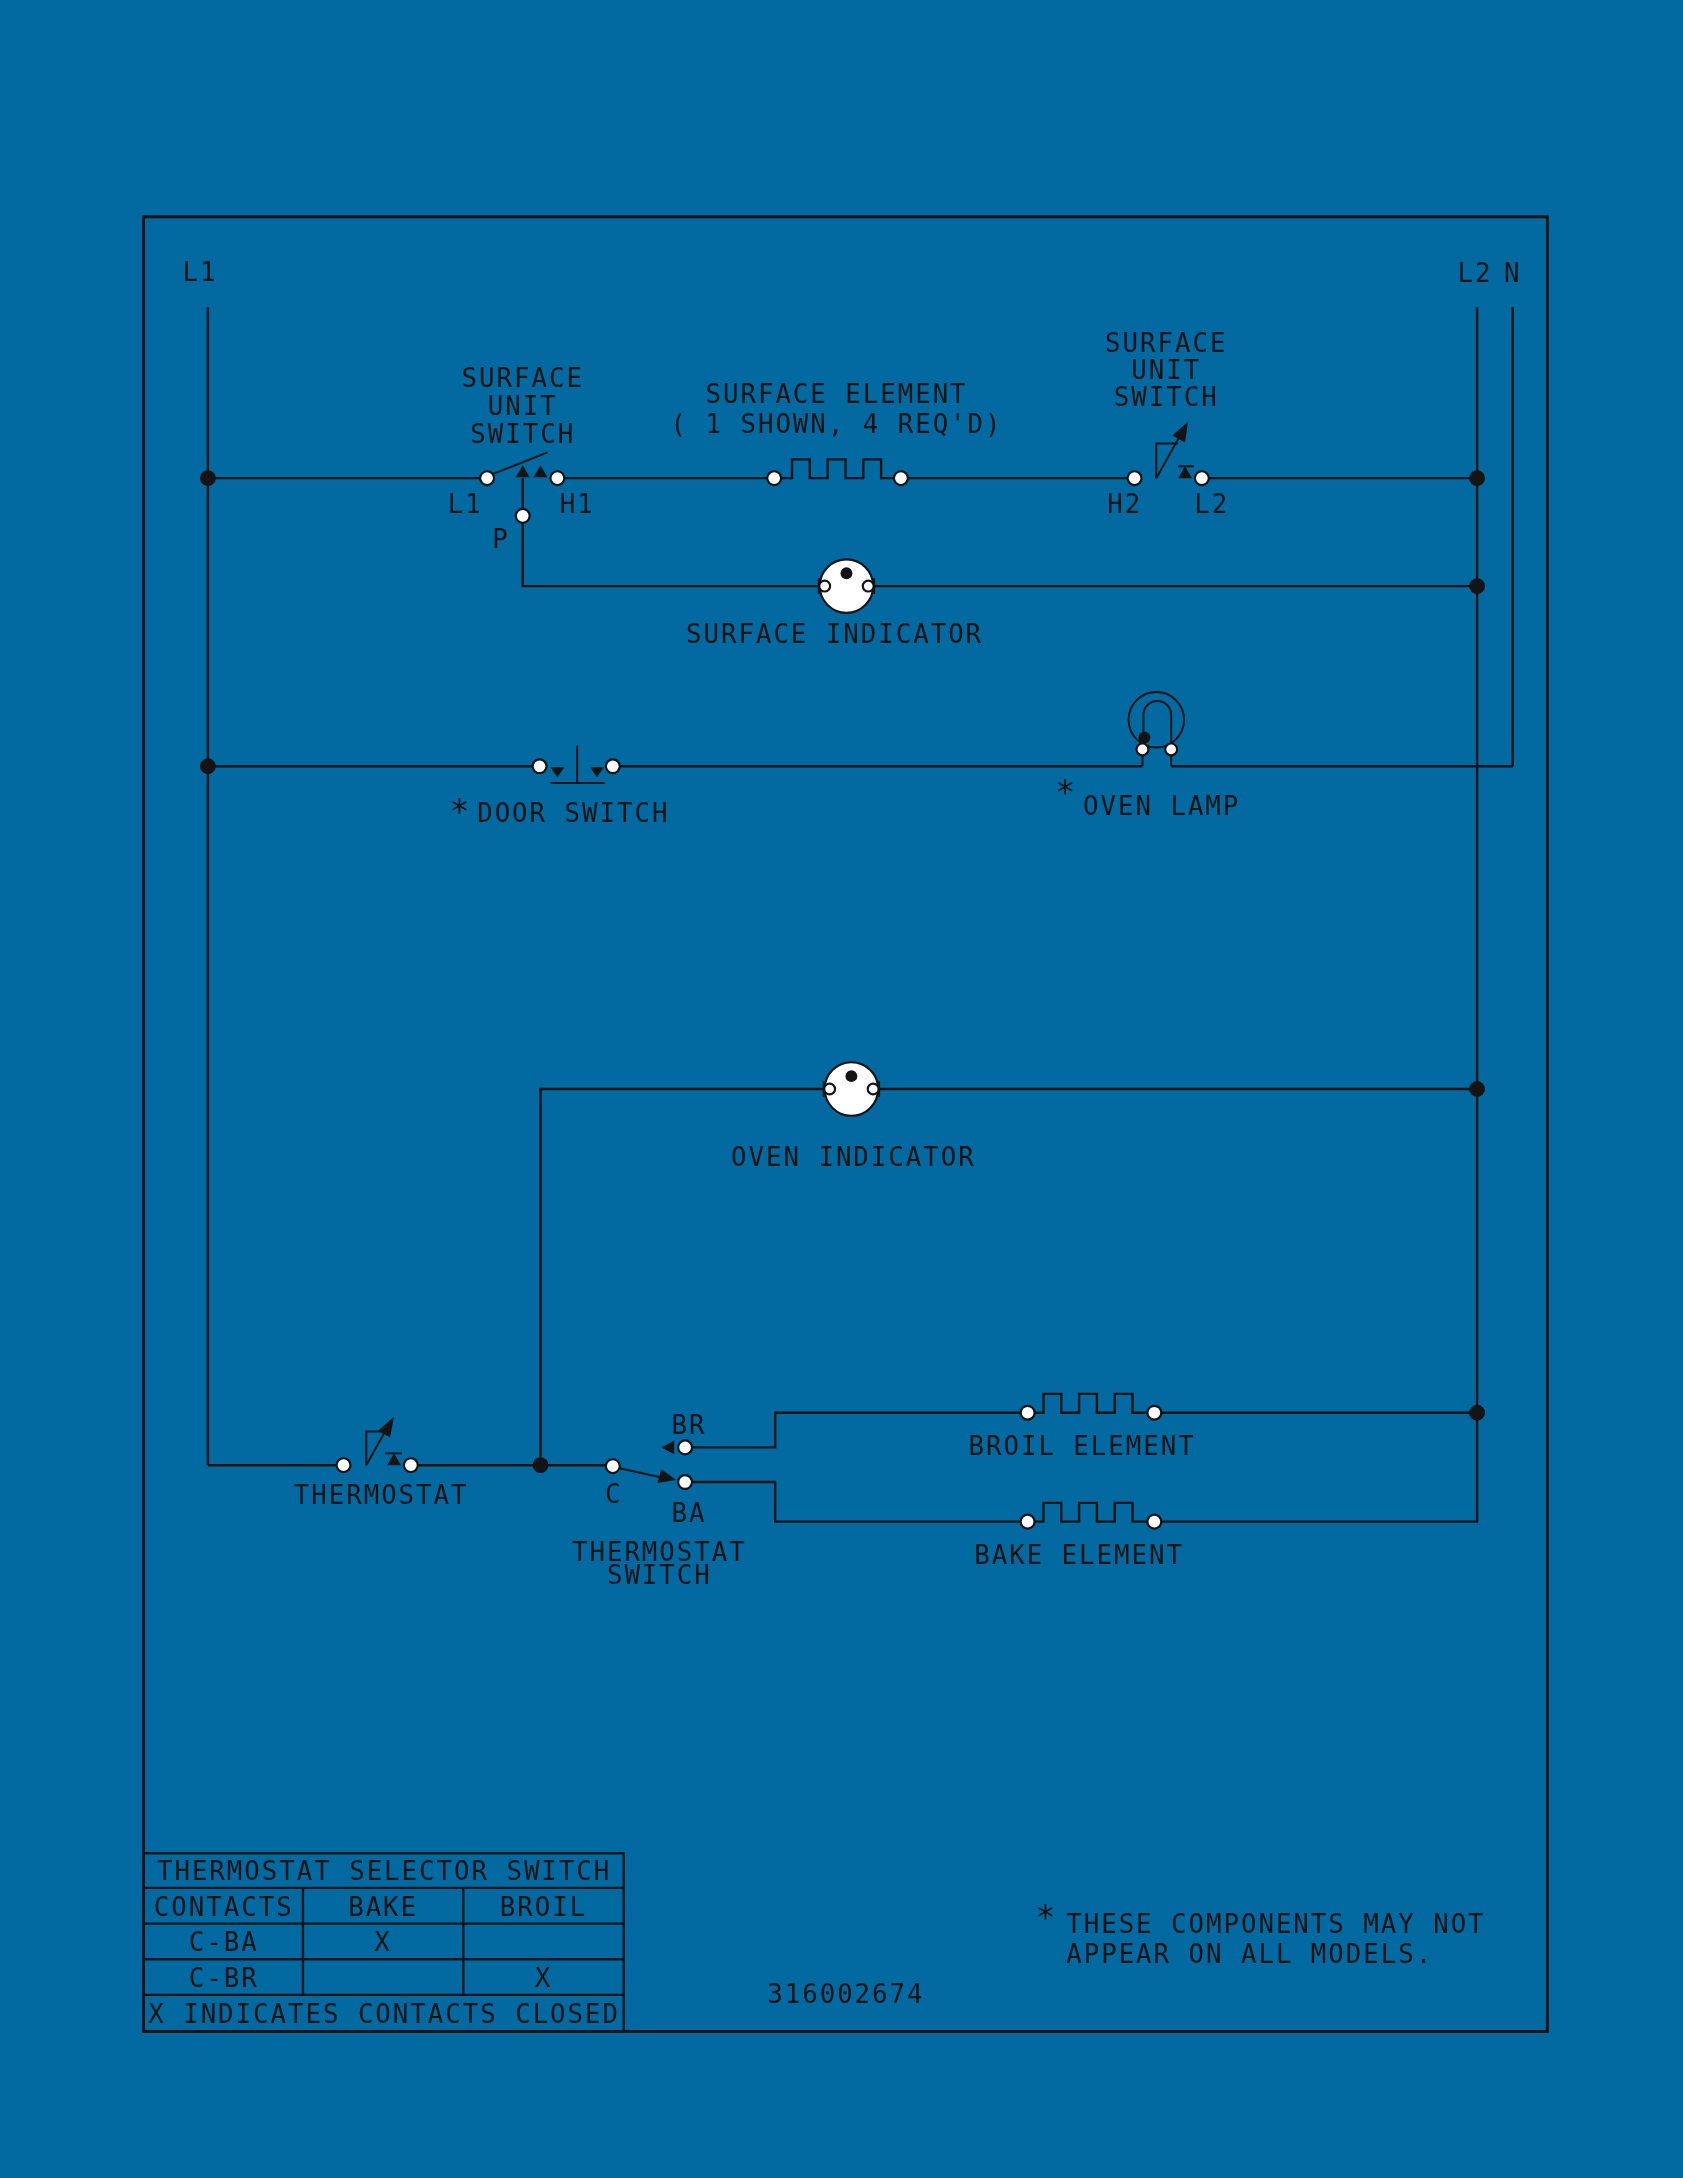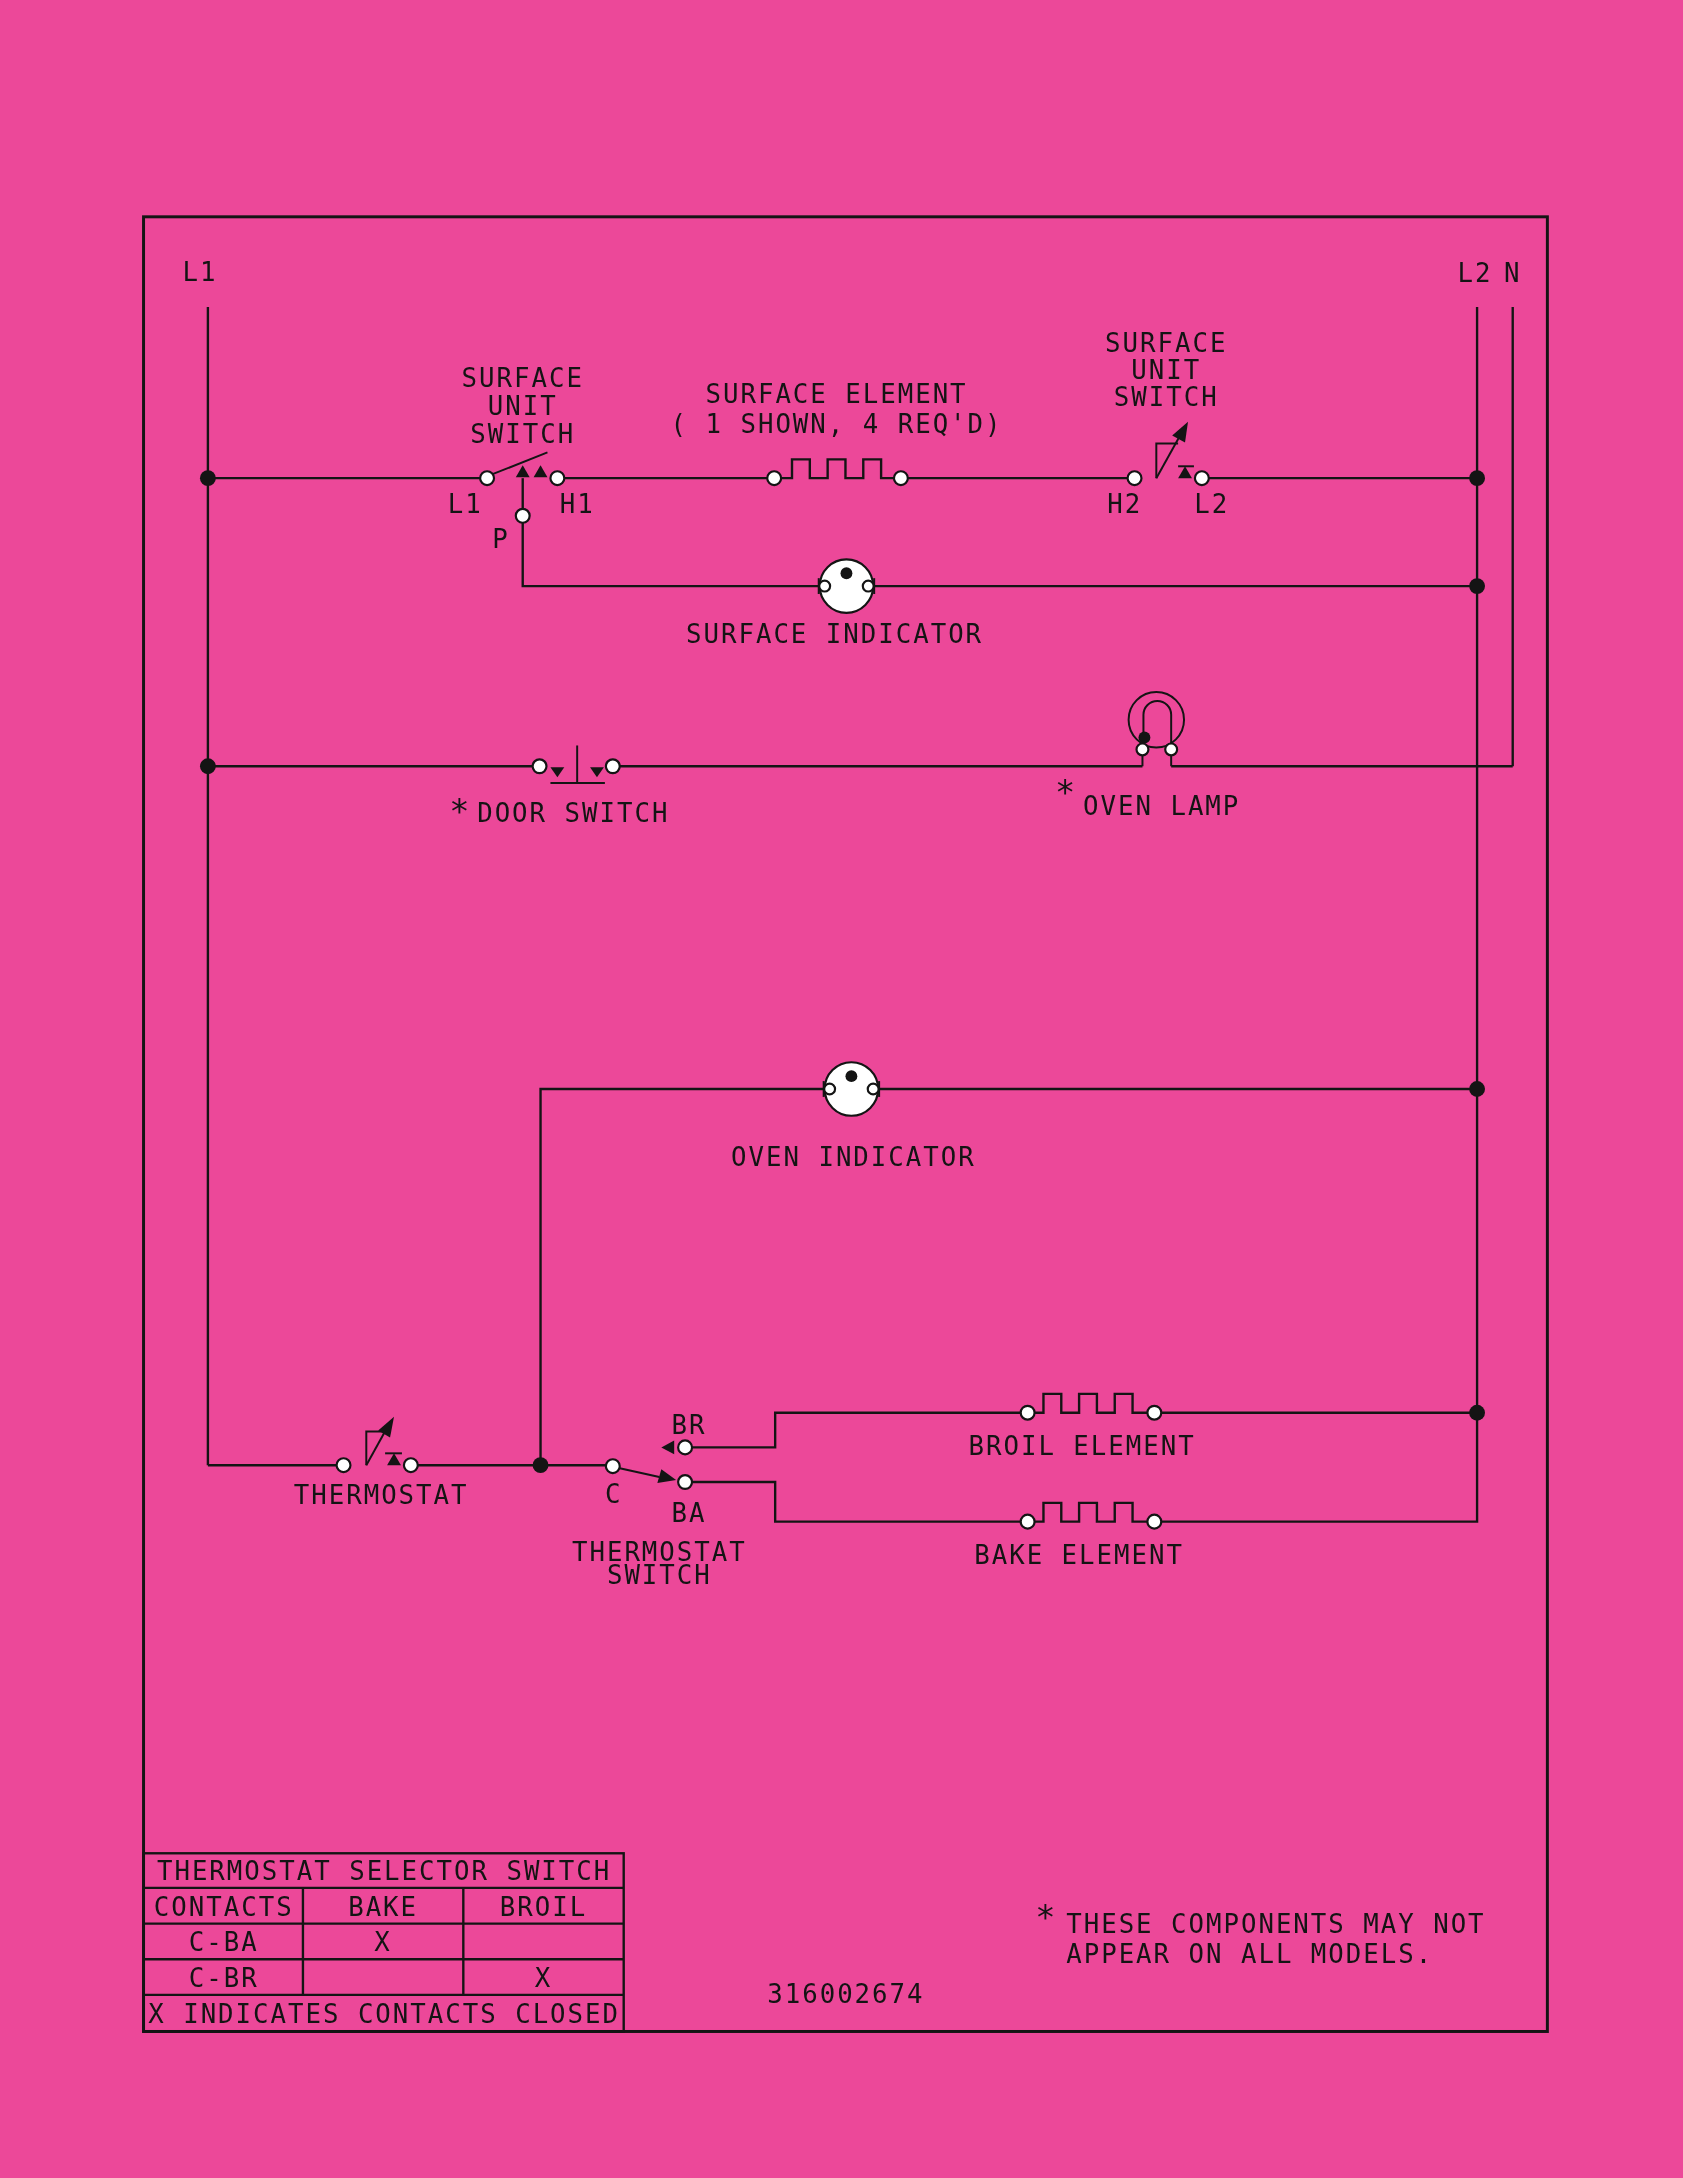--- a/index.html
+++ b/index.html
@@ -1,16 +1,16 @@
 <!DOCTYPE html>
 <html><head>
 <meta charset="utf-8">
 <style>
   html,body{margin:0;padding:0;background:#ffffff;}
-  .page{width:1683px;height:2178px;background:#ec4899;position:relative;}
+  .page{width:1683px;height:2178px;background:#0369a1;position:relative;}
   svg{display:block;}
   .t{
     font-family:"DejaVu Sans Mono", monospace;
     font-size:26px;
     letter-spacing:2px;
     fill:#141414;
   }
   .t-big{font-size:34px;letter-spacing:0;}
   .wire{stroke:#141414;stroke-width:2.4;fill:none;}
   .thin{stroke:#141414;stroke-width:2;fill:none;}

